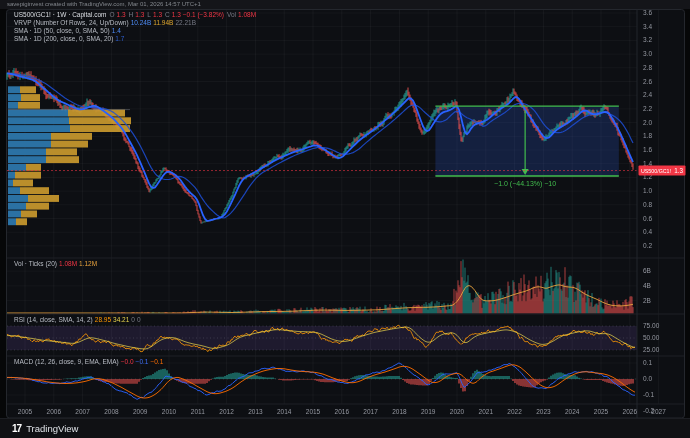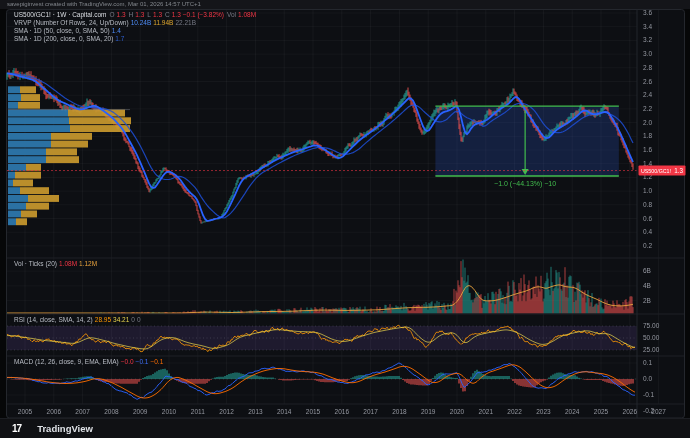--- a/index.html
+++ b/index.html
@@ -8,23 +8,23 @@
   .topbar{position:absolute;left:0;top:0;width:690px;height:9px;background:#141519;color:#84888e;font-size:6px;line-height:9px;padding-left:7px;white-space:nowrap}
   svg.chart{position:absolute;left:0;top:0;cursor:crosshair}
   .legend{position:absolute;font-size:6.5px;color:#b6bac2;white-space:nowrap}
   .legend .row{height:8px;line-height:8px}
   .t{color:#dcdfe4}
   .g{color:#b8bcc4}
   .k{color:#787b86;margin-left:3px}
   .v{margin-left:2px}
   .red{color:#f23645}.blue{color:#4f8df7}.dblue{color:#2d5fd0}.yel{color:#e0a82e}.gray{color:#787b86}
   .org{color:#ff9800}.lyel{color:#e6d34d}.morg{color:#ff6d00}.mablue{color:#3d6ef7}.voma{color:#e8a33d}
-  .toolbar{position:absolute;left:0;top:418px;width:690px;height:20px;background:#101114;display:flex;align-items:center;padding-left:12px;gap:16px;border-top:1px solid #1c1e23}
+  .toolbar{position:absolute;left:0;top:418px;width:690px;height:20px;background:#101114;display:flex;align-items:center;padding-left:12px;gap:5px;border-top:1px solid #1c1e23}
   .tvlogo{color:#fff;font-weight:bold;font-size:10px;letter-spacing:-1px}
-  .tvname{color:#dfe2e7;font-weight:bold;font-size:9.5px}
+  .tvname{color:#dfe2e7;font-weight:normal;font-size:9.5px}
 </style>
 </head>
 <body>
 
 <div class="stage">
 
   <div class="topbar">
     <span>savepiginvest created with TradingView.com, Mar 01, 2026 14:57 UTC+1</span>
   </div>
 

